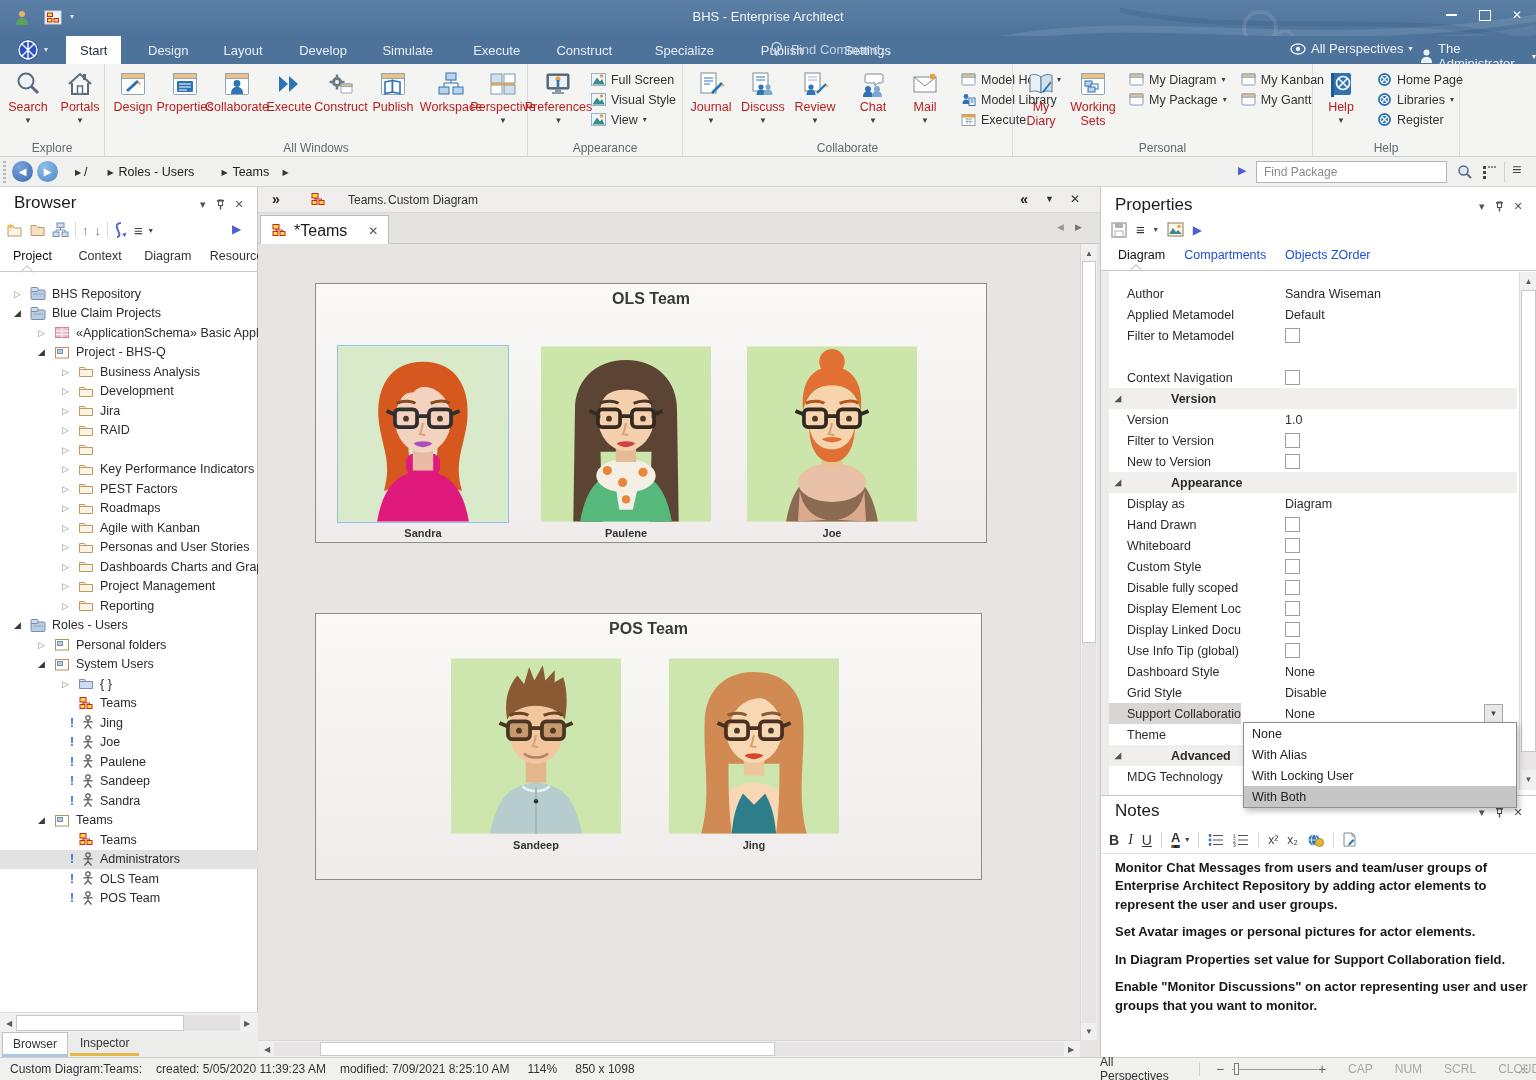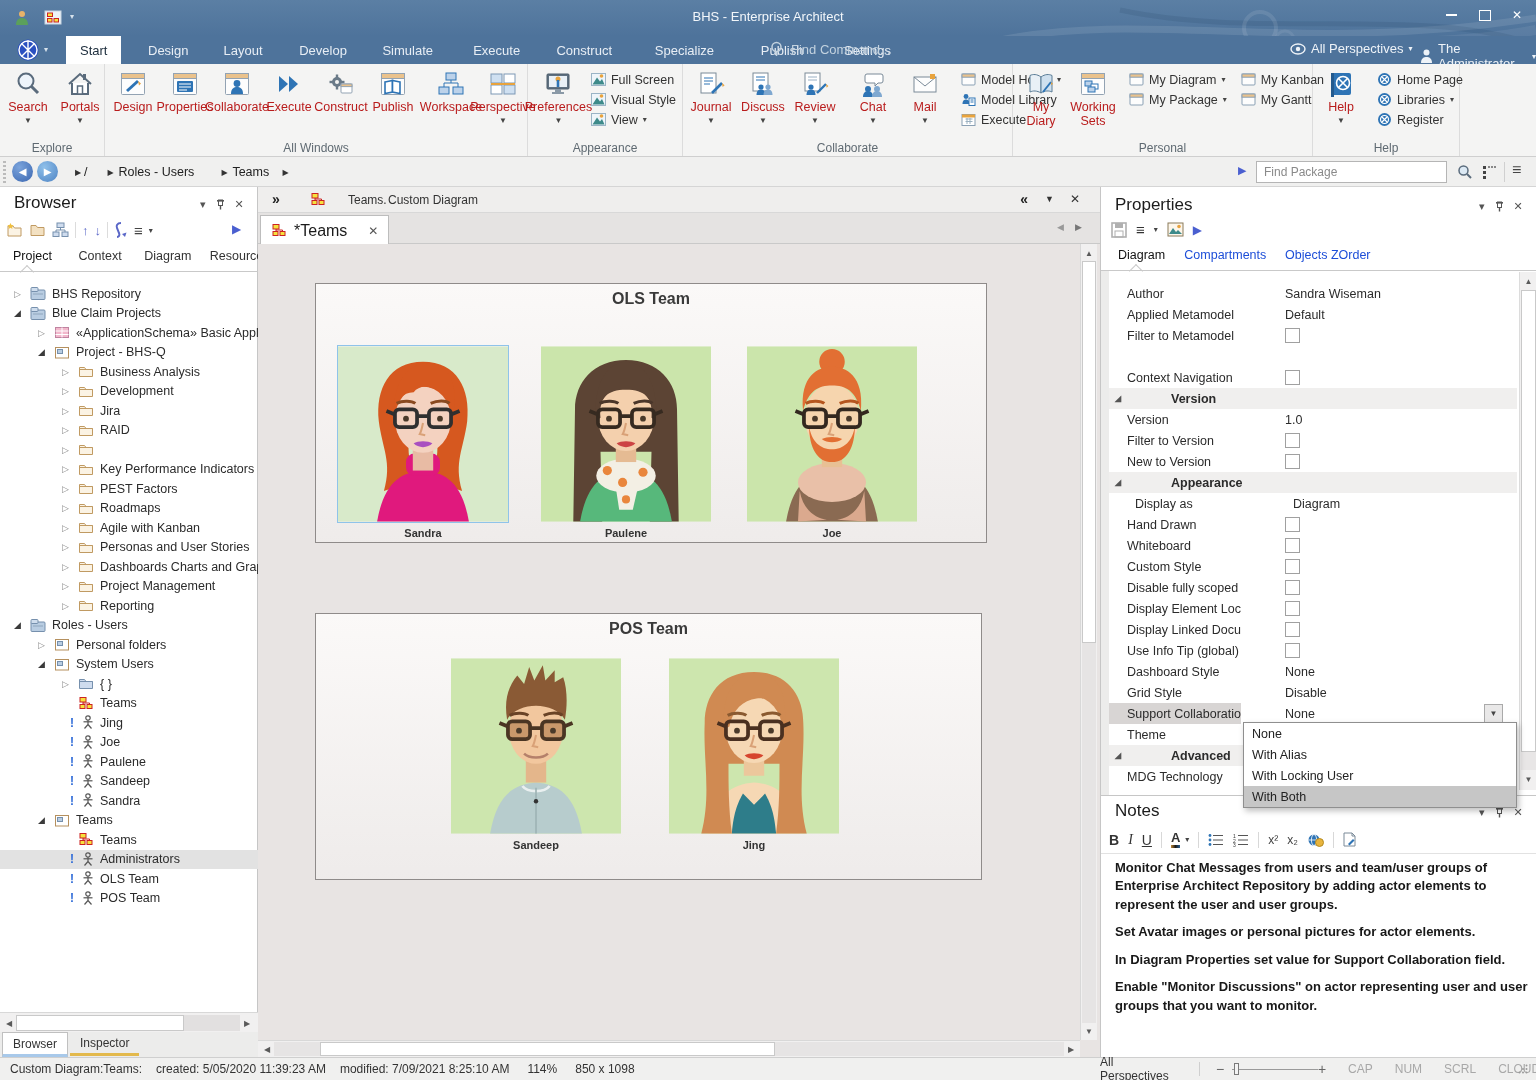--- a/index.html
+++ b/index.html
@@ -1283,21 +1283,21 @@
       <div class="prow" style="top: 264px;">
         <div class="pk">New to Version</div>
         <div class="pv">
           <div class="cbox"></div>
         </div>
       </div>
       <div class="prow psec" style="top: 285px;">
         <div class="ptri">◢</div>
         <div>Appearance</div>
       </div>
-      <div class="prow" style="top: 306px; margin-left: 8px;">
+      <div class="prow" style="top: 306px;">
         <div class="pk">Display as</div>
         <div class="pv">Diagram</div>
       </div>
       <div class="prow" style="top: 327px;">
         <div class="pk">Hand Drawn</div>
         <div class="pv">
           <div class="cbox"></div>
         </div>
       </div>
       <div class="prow" style="top: 369px;">

